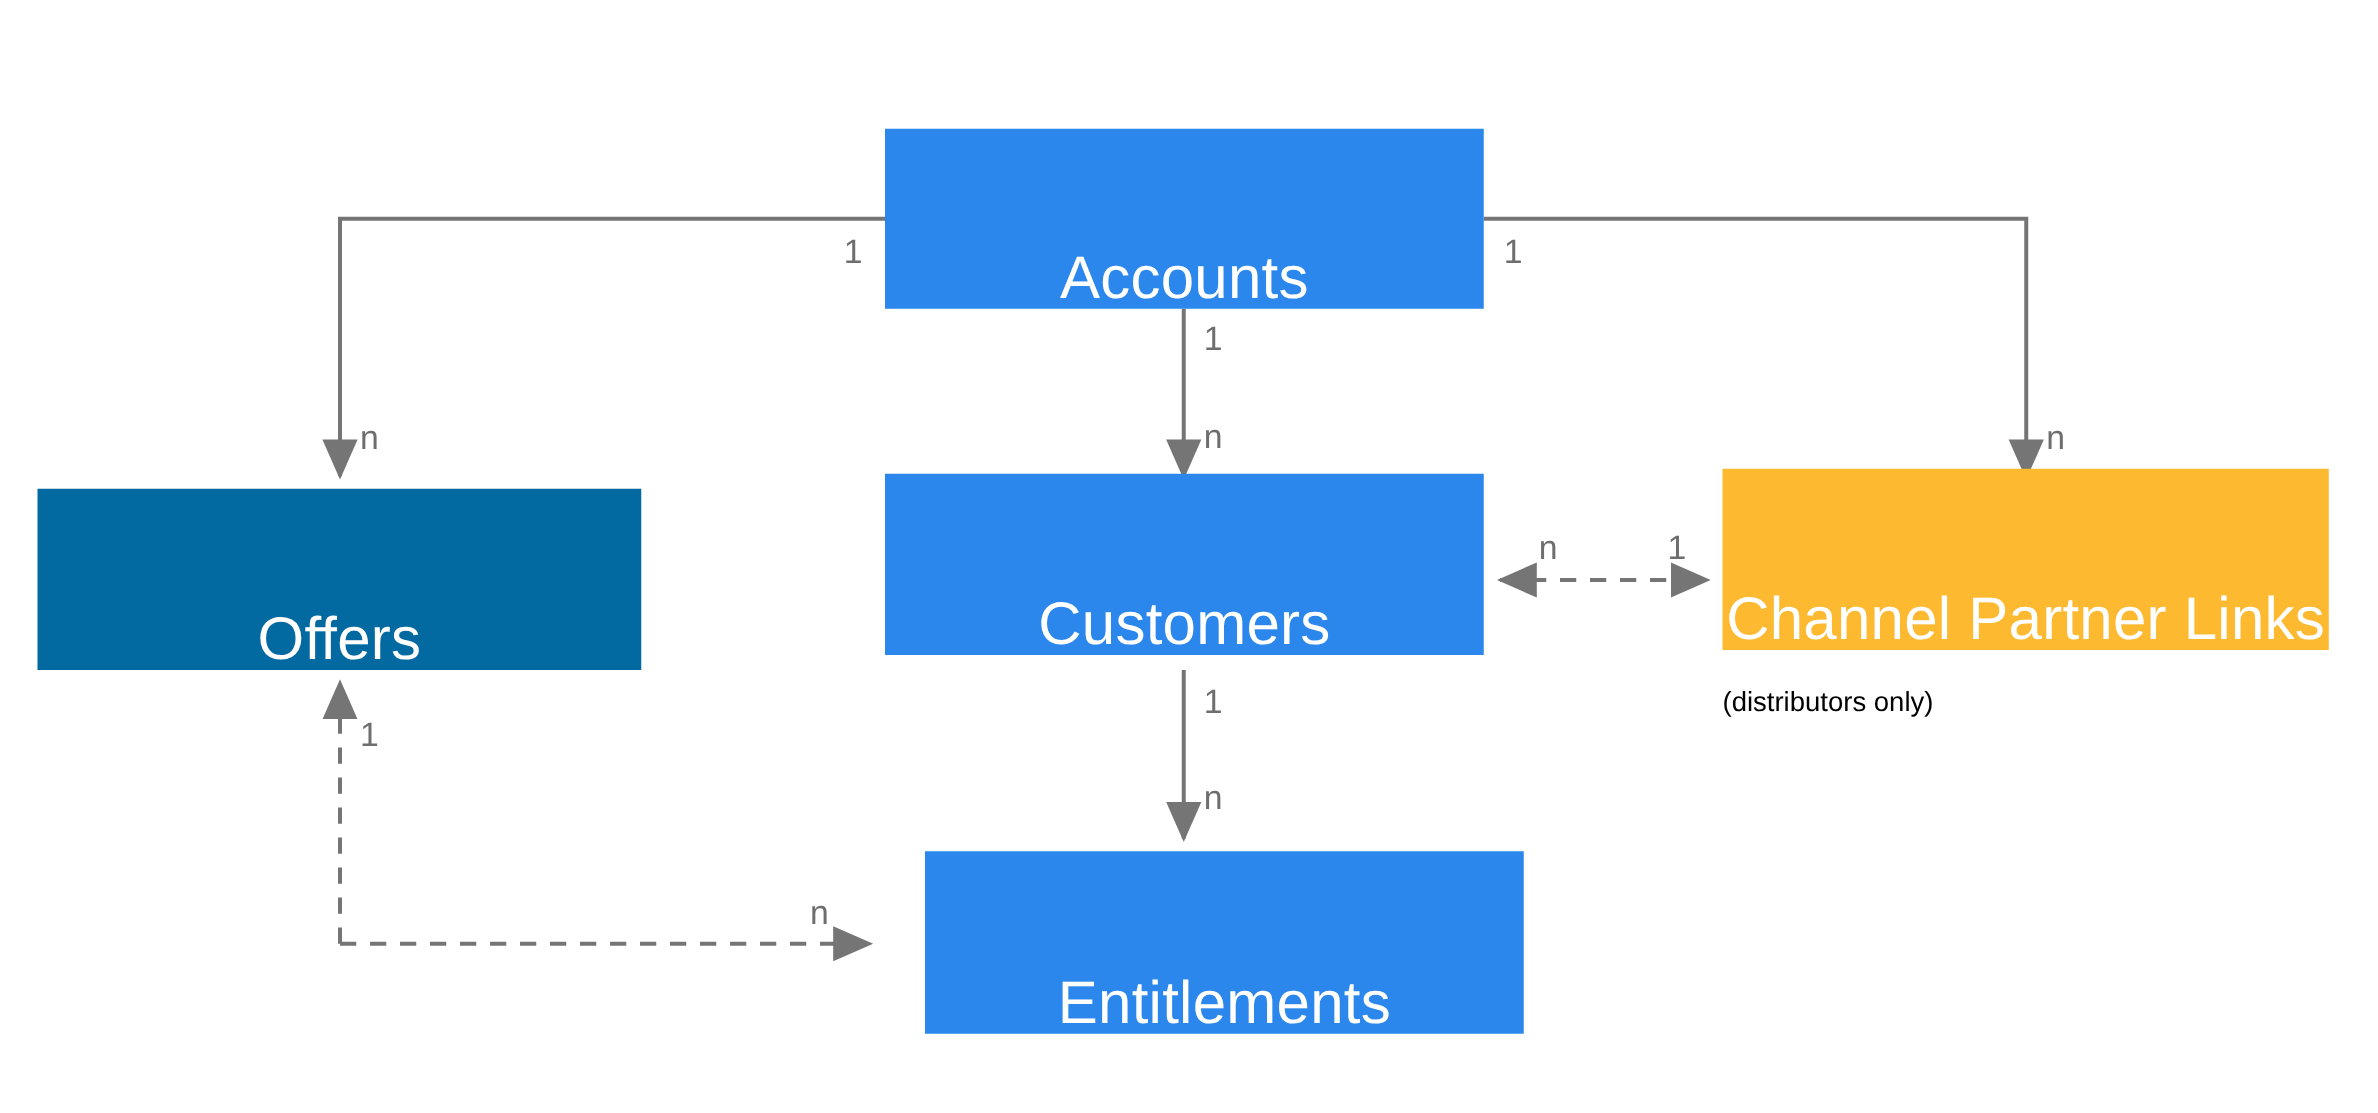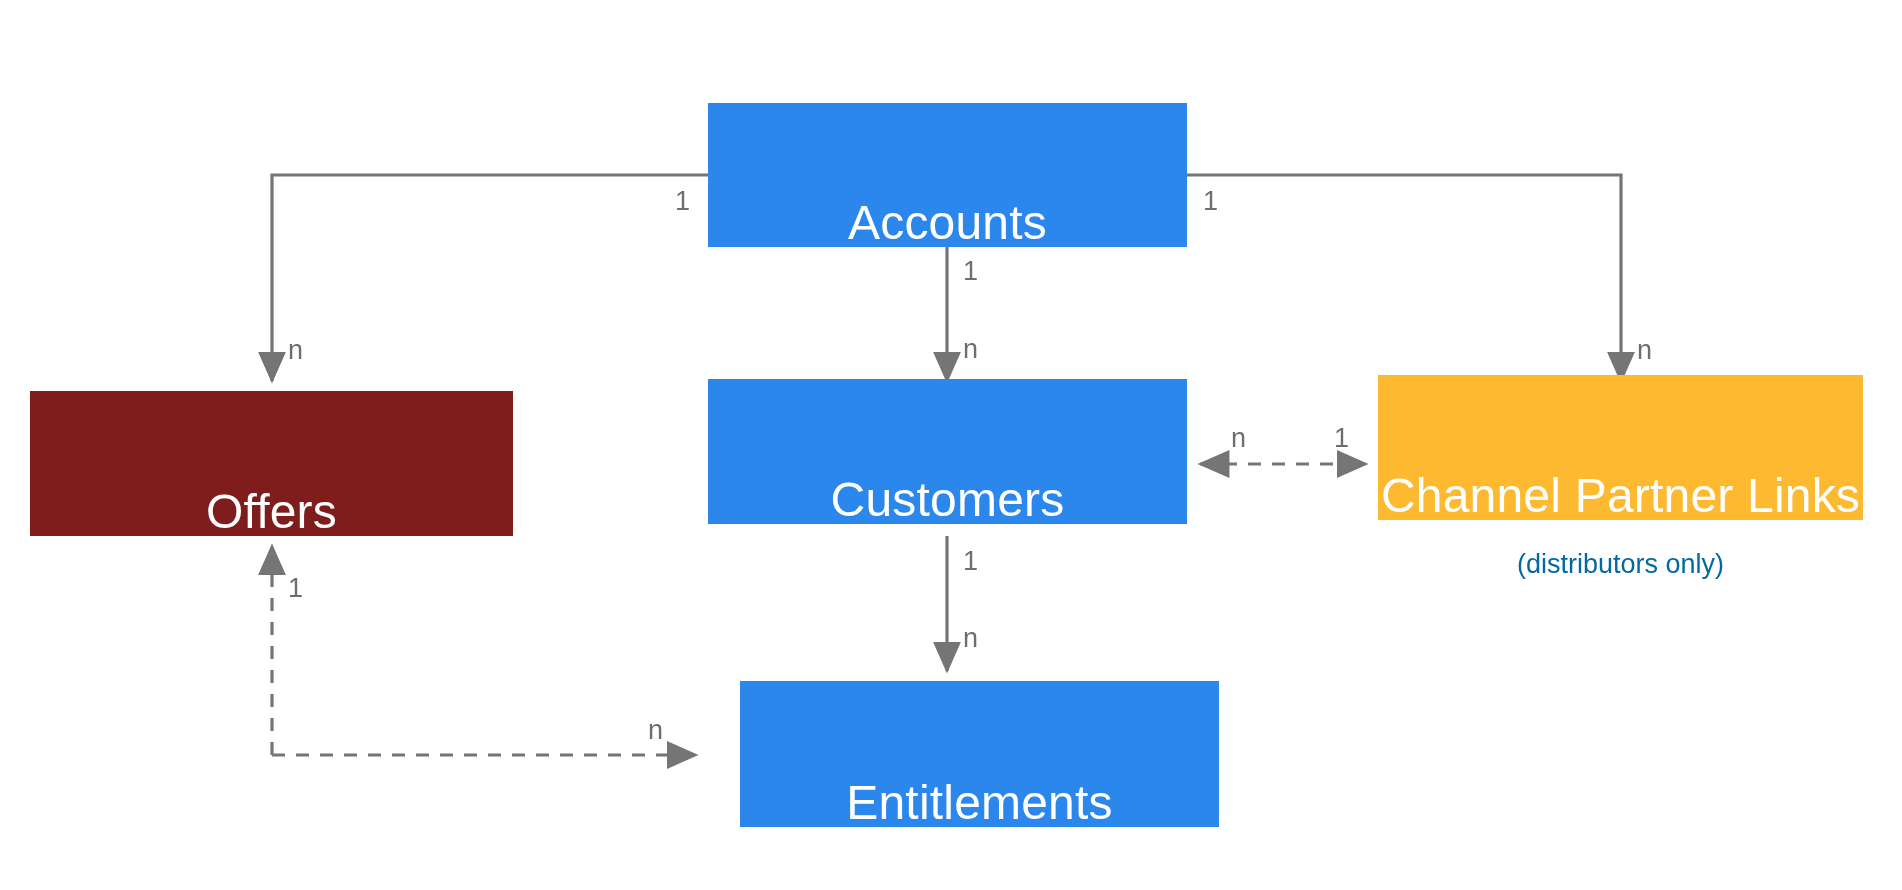--- a/index.html
+++ b/index.html
@@ -34,28 +34,27 @@
     font-size: 48px;
     font-weight: 400;
     letter-spacing: 0.2px;
     line-height: 1;
     text-align: center;
     box-sizing: border-box;
   }
   .node-accounts     { left: 708px;  top: 103px; width: 479px; height: 144px; background: #2b87ec; }
   .node-customers    { left: 708px;  top: 379px; width: 479px; height: 145px; background: #2b87ec; }
   .node-entitlements { left: 708px;  top: 681px; width: 479px; height: 146px; background: #2b87ec; margin-left: 32px; }
-  .node-offers       { left: 30px;   top: 391px; width: 483px; height: 145px; background: #7f1d1d; }
+  .node-offers       { left: 30px;   top: 391px; width: 483px; height: 145px; background: #0369a1; }
   .node-cpl          { left: 1378px; top: 375px; width: 485px; height: 145px; background: #fdb930; }
 
   .sublabel {
     position: absolute;
-    color: #0369a1;
-    font-size: 27px;
-    text-align: center;
+    color: #000000;
+    font-size: 22px;
     line-height: 1;
     white-space: nowrap;
   }
   .sublabel-cpl { left: 1378px; top: 551px; width: 485px; }
 
   .edge-label {
     position: absolute;
     color: #6e6e6e;
     font-size: 27px;
     line-height: 1;

